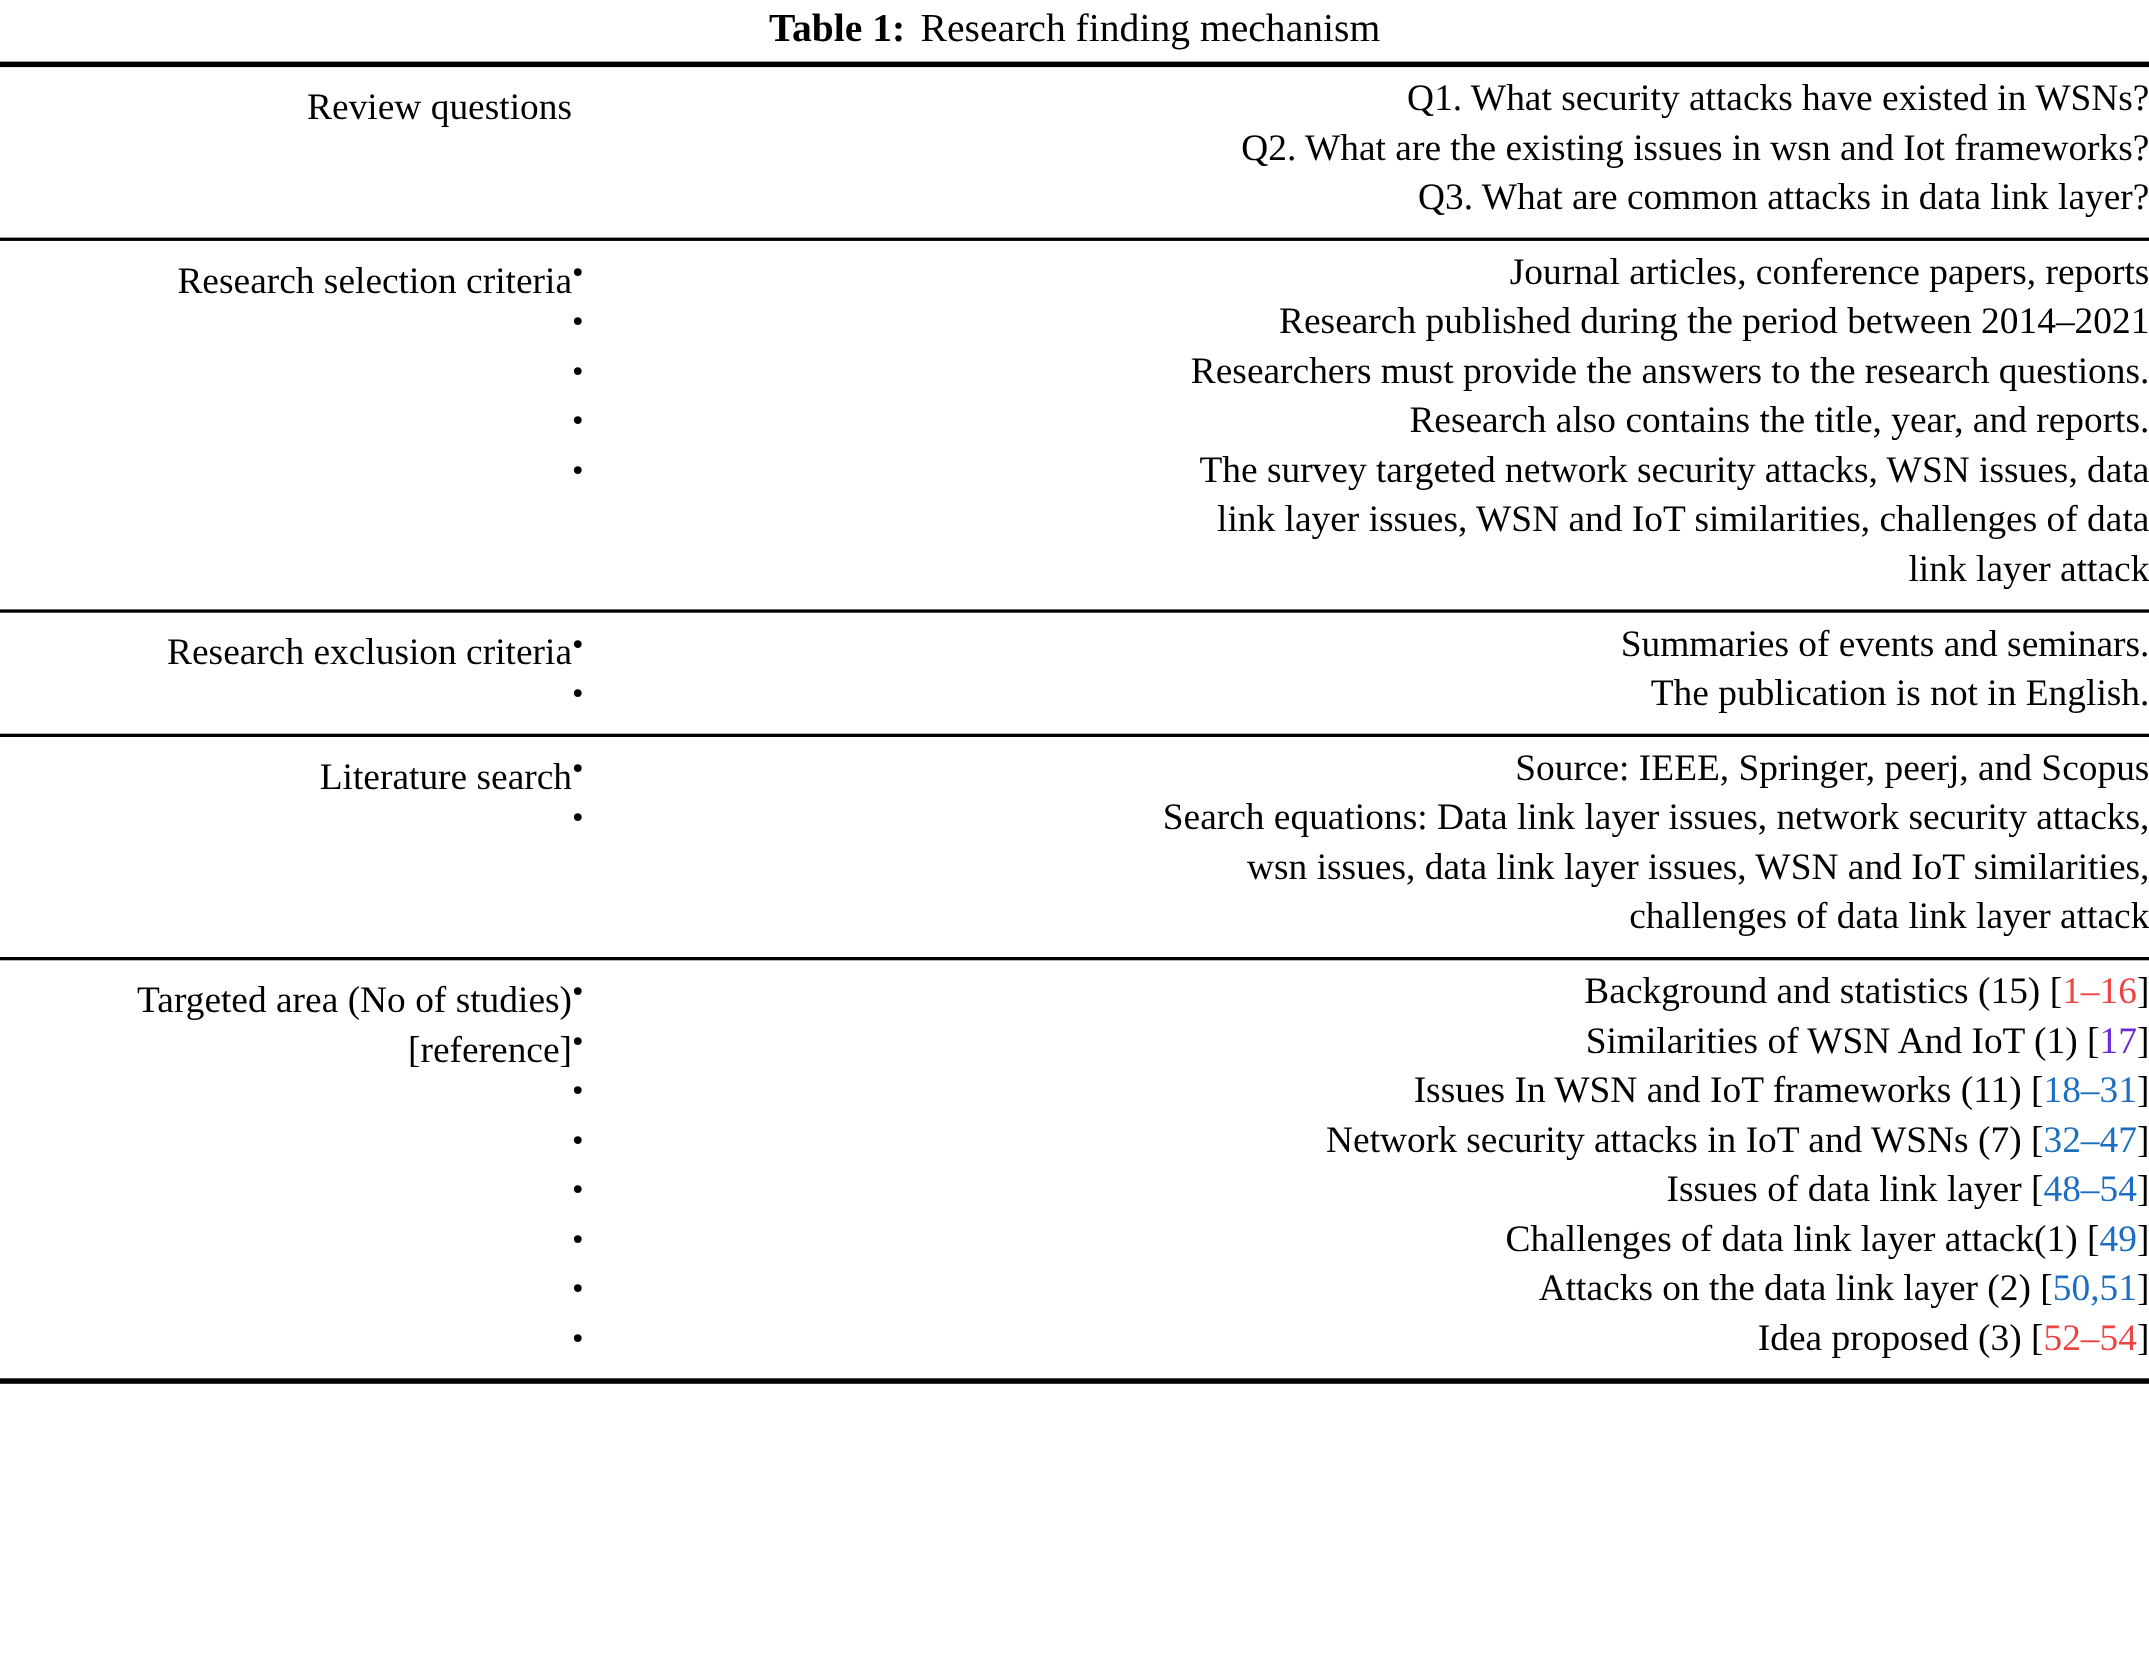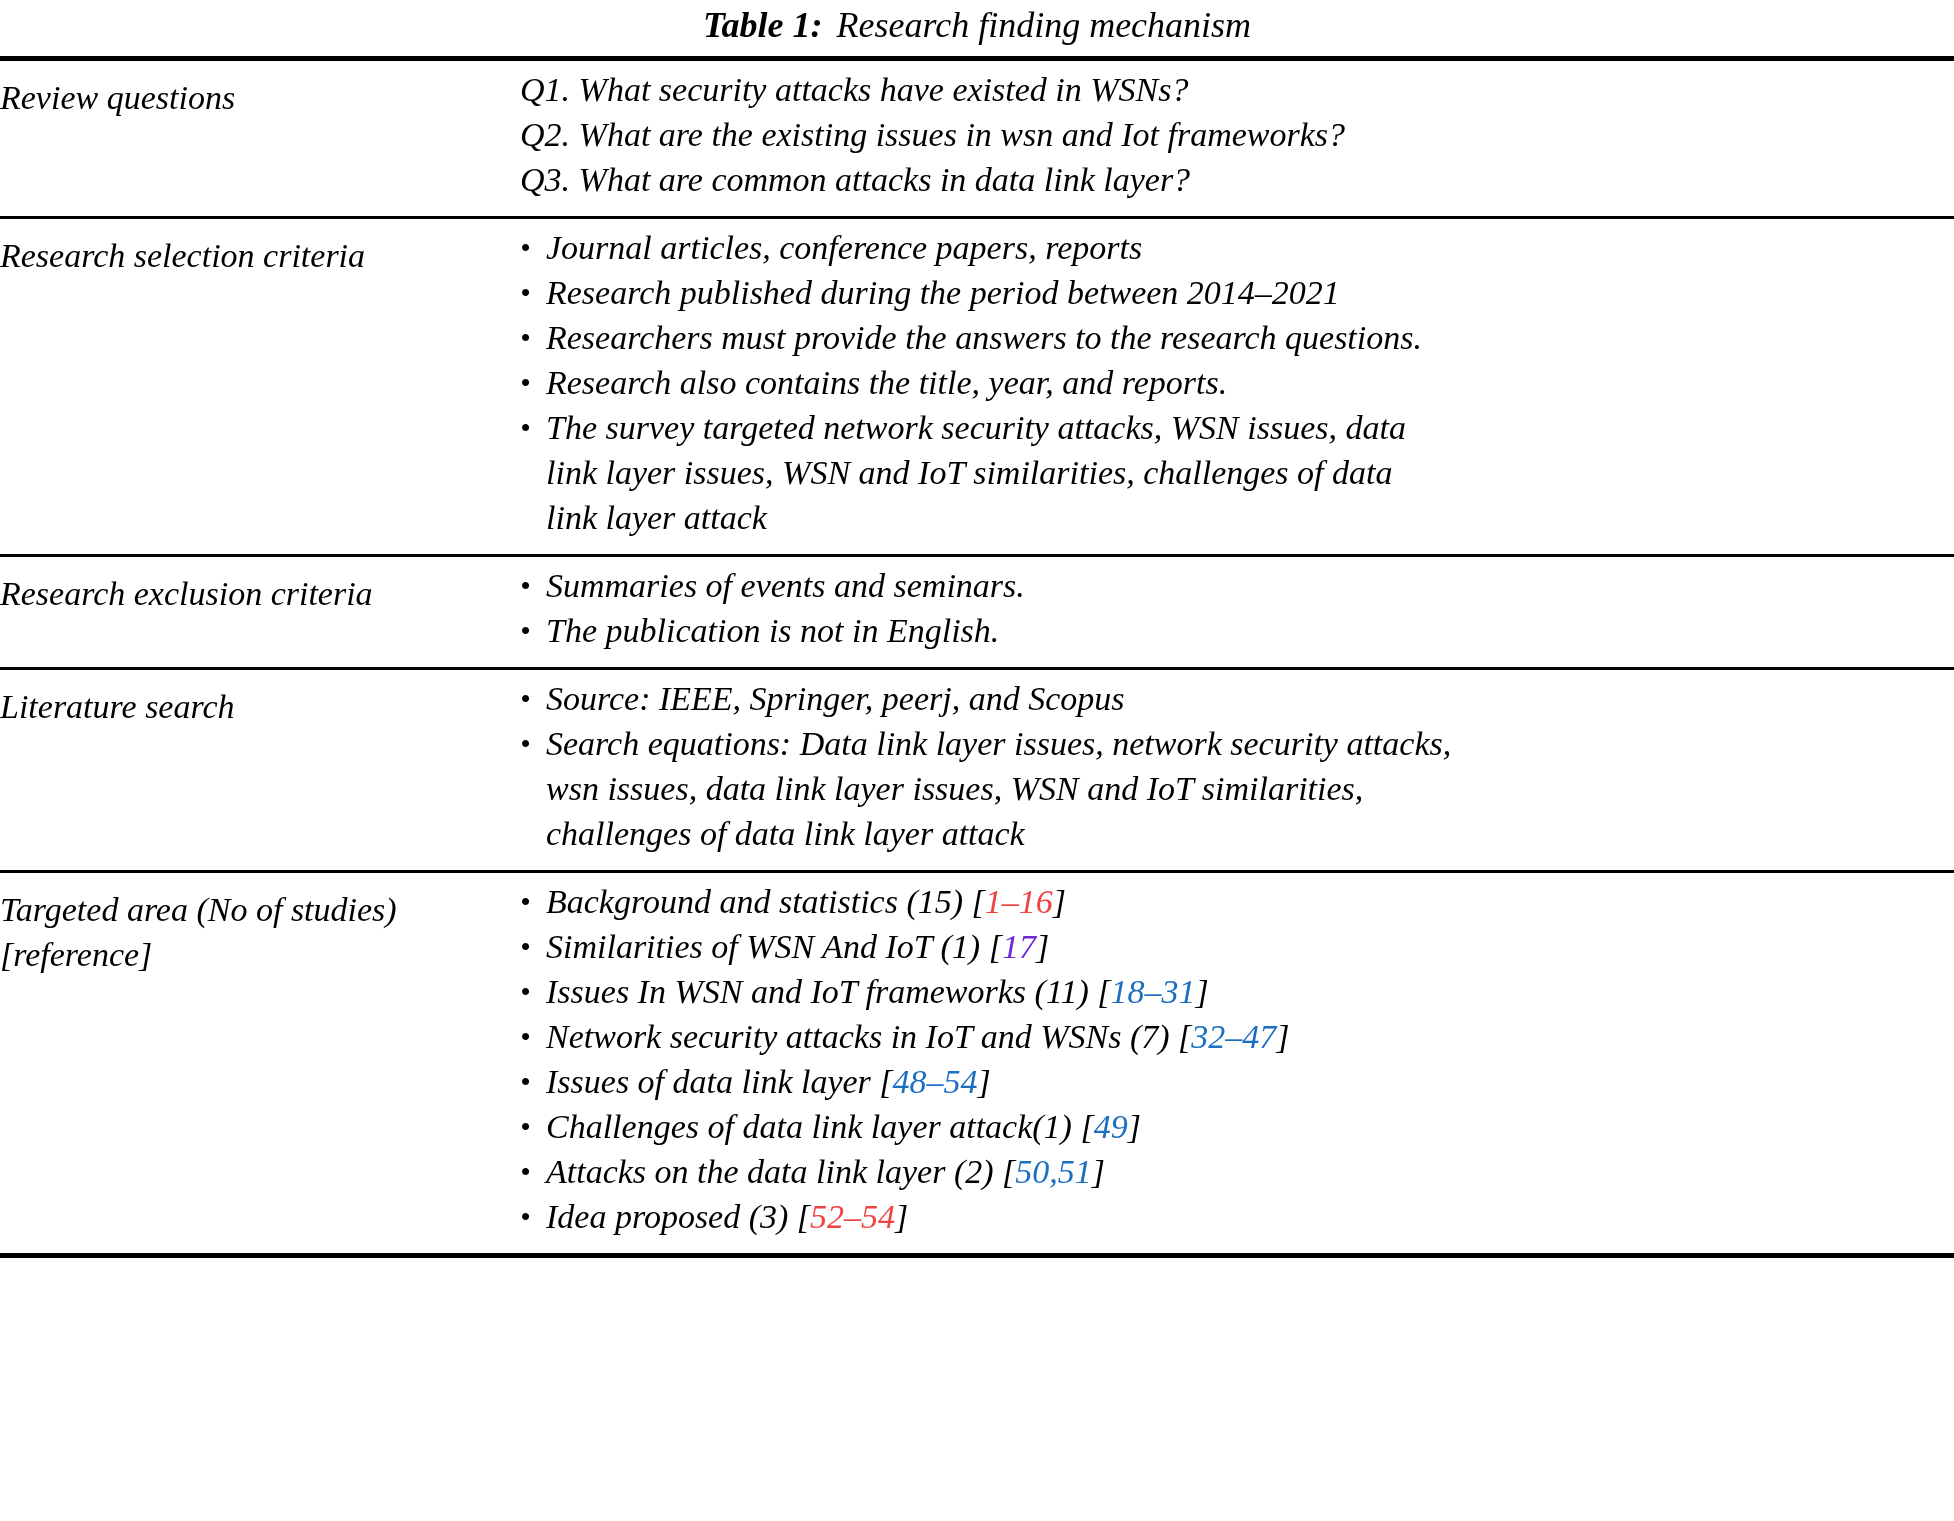--- a/index.html
+++ b/index.html
@@ -12,21 +12,20 @@
     height: 1521px;
     font-family: "Liberation Serif", "DejaVu Serif", serif;
     color: #000000;
     overflow: hidden;
   }
   .page {
     width: 1954px;
     height: 1319px;
     position: relative;
     box-sizing: border-box;
-    font-style: italic;
   }
 
   
   .caption {
     text-align: center;
     font-size: 36px;
     line-height: 46px;
     padding-top: 2px;
     padding-bottom: 8px;
     white-space: nowrap;
@@ -46,20 +45,21 @@
     width: 100%;
   }
   .rule-thin {
     height: 3px;
     background: #000000;
     width: 100%;
   }
   .row {
     display: flex;
     align-items: flex-start;
+    text-align: right;
   }
   .col-label {
     width: 520px;
     flex: 0 0 520px;
     font-size: 34px;
     line-height: 45px;
     padding-top: 14px;
     padding-bottom: 14px;
     box-sizing: border-box;
   }

